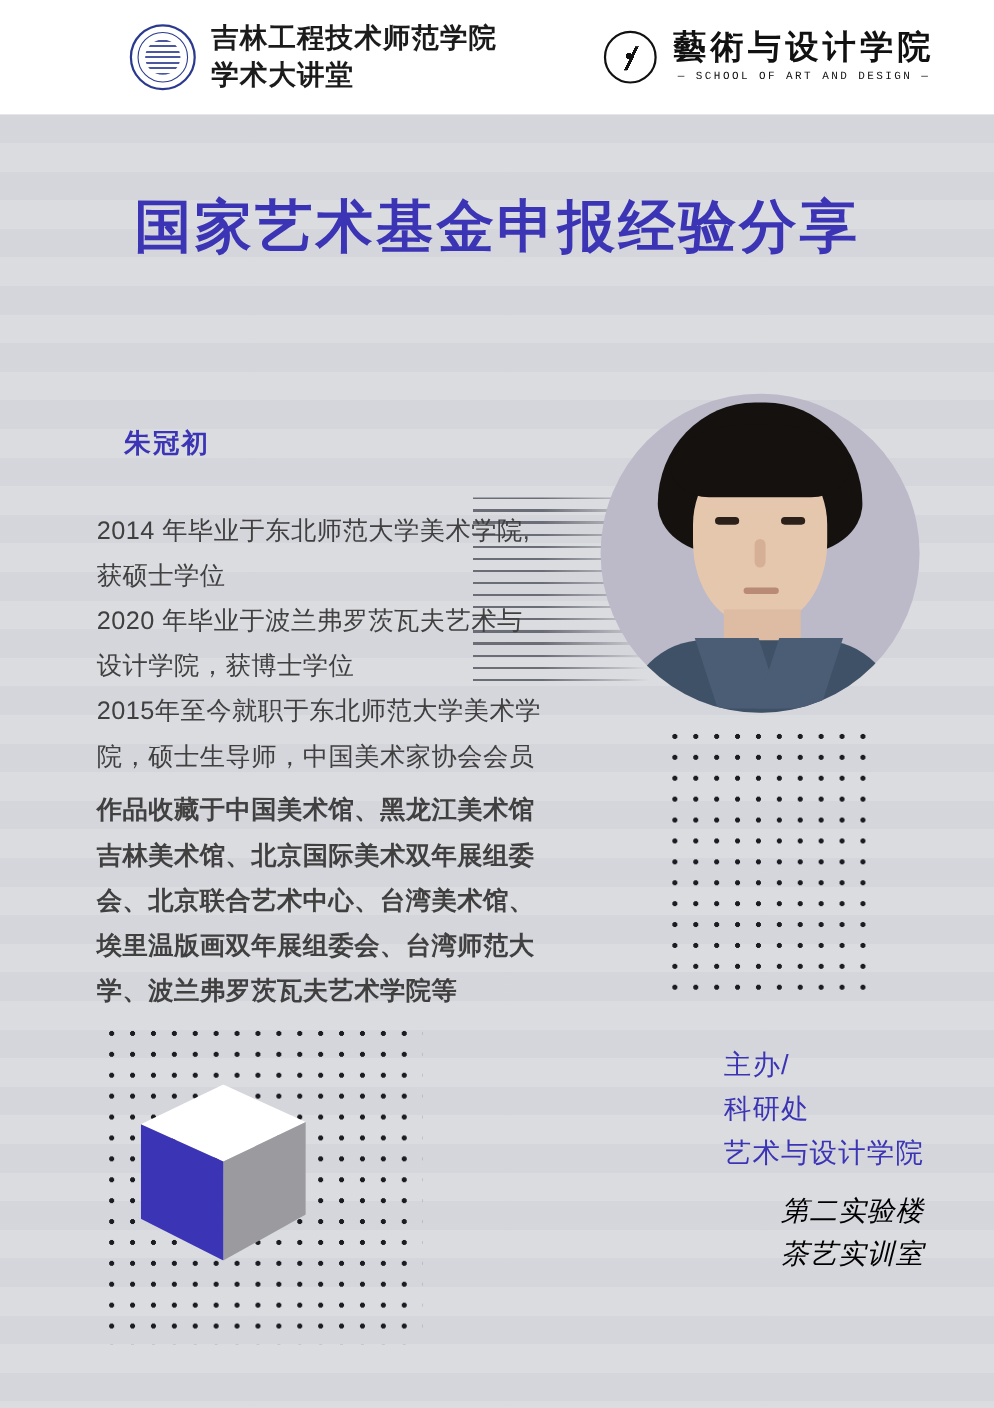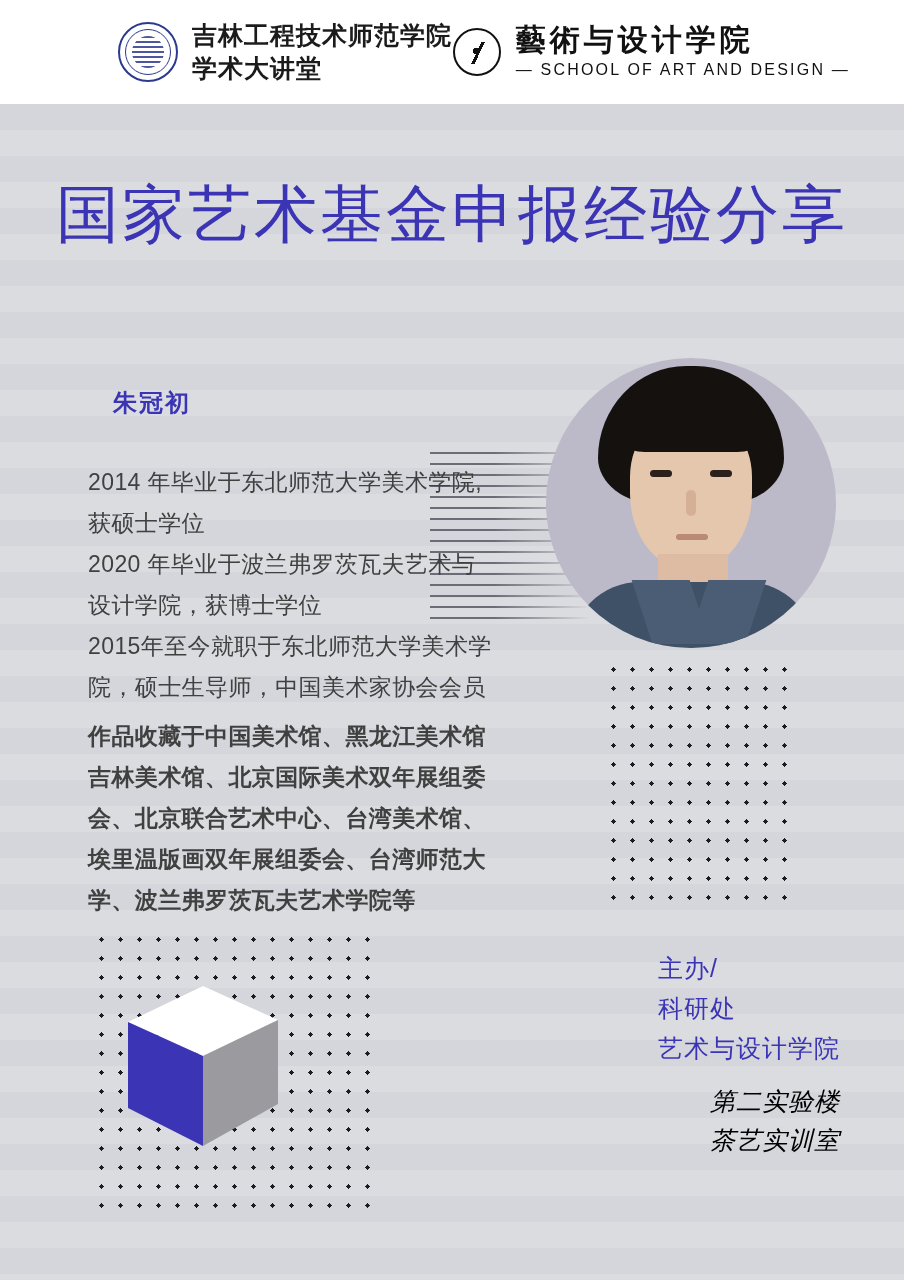--- a/index.html
+++ b/index.html
@@ -103,36 +103,37 @@
   }
   .brand-cn {
     font-size: 30px;
     font-weight: bold;
     letter-spacing: 4px;
     color: #111;
     font-family: "DejaVu Serif", "Liberation Serif", serif;
     line-height: 1;
   }
   .brand-en {
-    font-size: 16px;
+    font-size: 10px;
     letter-spacing: 2.2px;
     color: #111;
     margin-top: 6px;
     text-align: center;
+    font-family: Liberation Mono, monospace;
   }
 
   
   .main-title {
     position: absolute;
     top: 172px;
     left: 0; right: 0;
     text-align: center;
     color: #3b35b5;
-    font-size: 63px;
-    font-weight: normal;
+    font-size: 52px;
+    font-weight: bold;
     letter-spacing: 3px;
     z-index: 4;
   }
 
   
   .photo {
     position: absolute;
     left: 546px;
     top: 358px;
     width: 290px;

